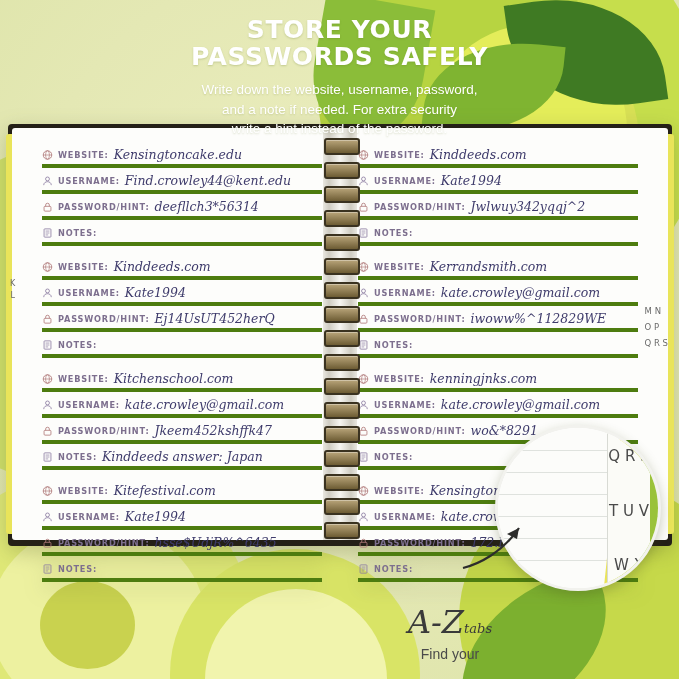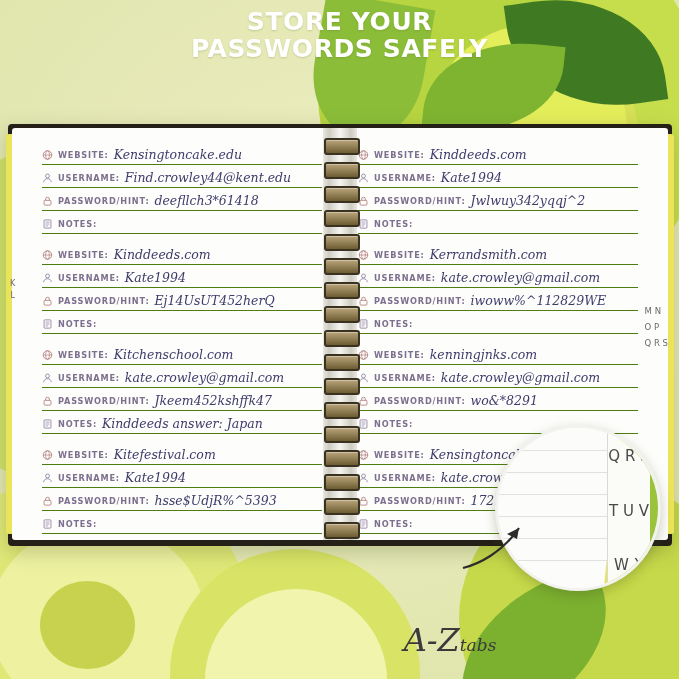--- a/index.html
+++ b/index.html
@@ -78,20 +78,21 @@
     background:#8bbd39;border-radius:0 0 60% 60%;transform:rotate(10deg);
   }
 
   
   .header{position:absolute;left:0;right:0;top:8px;text-align:center;z-index:6;}
   .title{
     font-family:"DejaVu Sans",sans-serif;
     font-weight:bold;color:#ffffff;font-size:25px;line-height:1.08;
     letter-spacing:.6px;
     text-shadow:0 1px 2px rgba(90,110,30,.25);
+    margin-top:8px;
   }
   .subtitle{
     margin-top:10px;color:#ffffff;font-size:13.5px;line-height:1.45;
     text-shadow:0 1px 2px rgba(90,110,30,.22);
   }
 
   
   .notebook{
     position:absolute;left:12px;top:128px;width:656px;height:412px;z-index:5;
     display:flex;
@@ -123,21 +124,21 @@
     position:absolute;left:4px;width:32px;height:13px;
     border:2px solid #3a3220;border-radius:3px;
     background:linear-gradient(180deg,#b9a57a,#6d5c34);
     box-shadow:0 1px 0 rgba(255,255,255,.35) inset;
   }
 
   
   .entry{margin-bottom:8px;}
   .row{
     display:flex;align-items:flex-end;gap:5px;
-    border-bottom:1px solid #4d7c0f;height:22px;
+    border-bottom:4px solid #4d7c0f;height:22px;
   }
   .ico{width:11px;height:12px;flex:0 0 11px;margin-bottom:3px;}
   .lbl{
     font-size:8.2px;letter-spacing:.8px;color:#7d6f8e;font-weight:bold;
     margin-bottom:4px;white-space:nowrap;text-transform:uppercase;
     font-family:"DejaVu Sans",sans-serif;
   }
   .val{
     font-family:"DejaVu Serif",serif;
     font-size:12.5px;color:#3e3b6b;margin-bottom:2.5px;white-space:nowrap;
@@ -166,21 +167,21 @@
   .mag-green{position:absolute;right:-6px;top:-10px;width:46px;height:190px;background:#9ac23a;transform:rotate(6deg);}
   .mag-yellow{position:absolute;right:20px;top:-12px;width:26px;height:190px;background:#e9e35a;transform:rotate(6deg);}
 
   
   .caption{
     position:absolute;left:330px;bottom:16px;width:240px;text-align:center;z-index:9;
   }
   .cap-az{
     font-family:"DejaVu Serif",serif;font-style:italic;font-size:32px;color:#3a3a3a;
   }
-  .cap-az .small{font-size:17px;}
+  .cap-az .small{font-size:13px;}
   .cap-sub{
     margin-top:4px;font-size:14px;color:#4a4a4a;line-height:1.3;
     font-family:"Liberation Sans",sans-serif;
   }
   .arrow{position:absolute;right:150px;bottom:105px;z-index:9;}
 </style>
 </head>
 <body>
 
 <div class="bg">
@@ -199,20 +200,25 @@
   <div class="avo-slice-in"></div>
   <div class="lime-br"></div>
   <div class="leaf-br"></div>
 </div>
 
 <div class="header">
   <div class="title">
     <div>STORE YOUR</div>
     <div>PASSWORDS SAFELY</div>
   </div>
+  <div class="subtitle">
+    <div>Write down the website, username, password,</div>
+    <div>and a note if needed. For extra security</div>
+    <div>write a hint instead of the password.</div>
+  </div>
 </div>
 
 <div class="notebook">
   <div class="cover"></div>
   <div class="cover-edge"></div>
   <div class="cover-edge-r"></div>
 
   <div class="page left">
     <div class="tabs-left">
       <div>K</div>
@@ -236,21 +242,21 @@
           </svg>
         <span class="lbl">USERNAME:</span>
         <span class="val">Find.crowley44@kent.edu</span>
       </div>
       <div class="row">
         <svg class="ico" viewBox="0 0 16 16">
             <rect x="3" y="7" width="10" height="7" rx="1.3" fill="none" stroke="#b07a7a" stroke-width="1.2"></rect>
             <path d="M5.3 7V5.2a2.7 2.7 0 0 1 5.4 0V7" fill="none" stroke="#b07a7a" stroke-width="1.2"></path>
           </svg>
         <span class="lbl">PASSWORD/hint:</span>
-        <span class="val">deefllch3*61418</span>
+        <span class="val">deefllch3*56314</span>
       </div>
       <div class="row">
         <svg class="ico" viewBox="0 0 16 16">
             <rect x="3" y="2" width="10" height="12" rx="1" fill="none" stroke="#8b7ba0" stroke-width="1.2"></rect>
             <line x1="5.2" y1="5.2" x2="10.8" y2="5.2" stroke="#8b7ba0" stroke-width="1"></line>
             <line x1="5.2" y1="8" x2="10.8" y2="8" stroke="#8b7ba0" stroke-width="1"></line>
             <line x1="5.2" y1="10.8" x2="9" y2="10.8" stroke="#8b7ba0" stroke-width="1"></line>
           </svg>
         <span class="lbl">NOTES:</span>
         <span class="val"></span>
@@ -350,21 +356,21 @@
           </svg>
         <span class="lbl">USERNAME:</span>
         <span class="val">Kate1994</span>
       </div>
       <div class="row">
         <svg class="ico" viewBox="0 0 16 16">
             <rect x="3" y="7" width="10" height="7" rx="1.3" fill="none" stroke="#b07a7a" stroke-width="1.2"></rect>
             <path d="M5.3 7V5.2a2.7 2.7 0 0 1 5.4 0V7" fill="none" stroke="#b07a7a" stroke-width="1.2"></path>
           </svg>
         <span class="lbl">PASSWORD/hint:</span>
-        <span class="val">hsse$UdjR%^5393</span>
+        <span class="val">hsse$UdjR%^6435</span>
       </div>
       <div class="row">
         <svg class="ico" viewBox="0 0 16 16">
             <rect x="3" y="2" width="10" height="12" rx="1" fill="none" stroke="#8b7ba0" stroke-width="1.2"></rect>
             <line x1="5.2" y1="5.2" x2="10.8" y2="5.2" stroke="#8b7ba0" stroke-width="1"></line>
             <line x1="5.2" y1="8" x2="10.8" y2="8" stroke="#8b7ba0" stroke-width="1"></line>
             <line x1="5.2" y1="10.8" x2="9" y2="10.8" stroke="#8b7ba0" stroke-width="1"></line>
           </svg>
         <span class="lbl">NOTES:</span>
         <span class="val"></span>
@@ -573,14 +579,15 @@
 <svg class="arrow" width="70" height="62" viewBox="0 0 70 62">
   <path d="M4 56 C20 52 44 40 60 16" fill="none" stroke="#2c2c2c" stroke-width="2.2"></path>
   <path d="M60 16 L48 22 L58 27 Z" fill="#2c2c2c"></path>
 </svg>
 
 <div class="caption">
   <div class="cap-az">
     <span>A-Z</span><span class="small">tabs</span>
   </div>
   <div class="cap-sub">
+    <div>Find your</div>
   </div>
 </div>
 
 </body></html>

